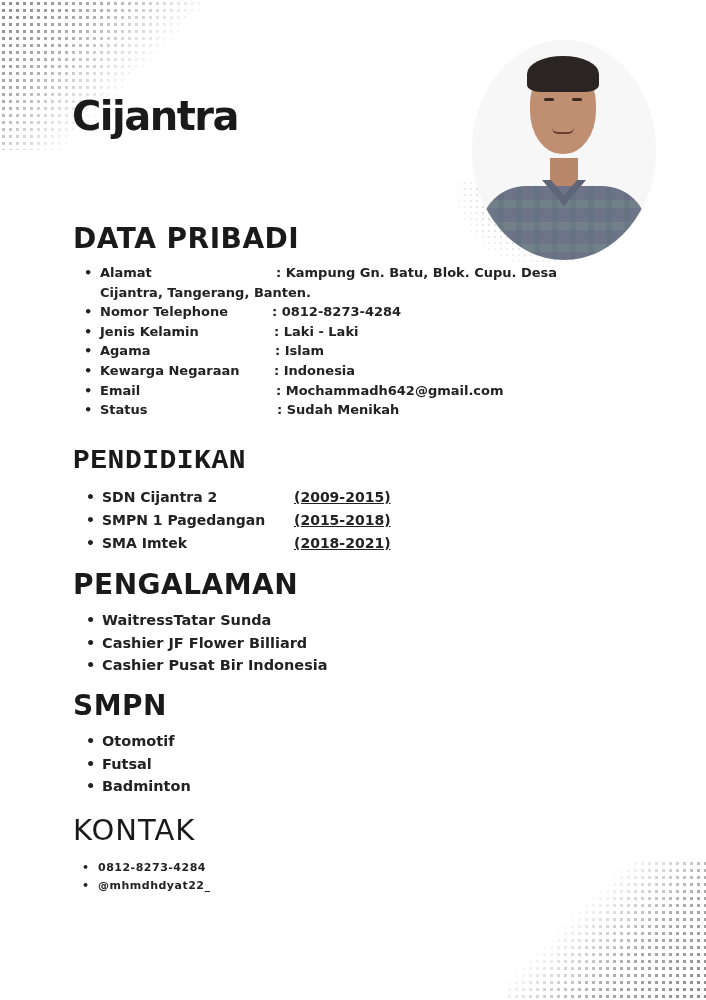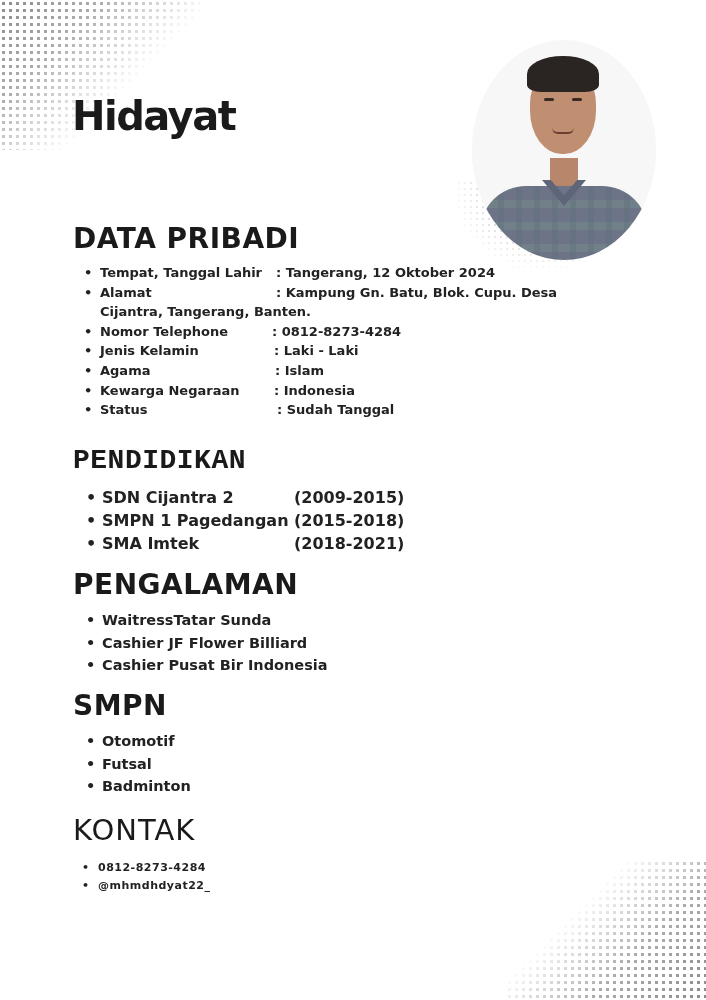--- a/index.html
+++ b/index.html
@@ -85,65 +85,65 @@
     content: "•"; position: absolute; left: 6px; top: 0; font-weight: bold;
   }
 
   .pribadi { left: 78px; top: 263px; width: 500px; }
   .pribadi li { font-size: 13px; line-height: 19.6px; white-space: nowrap; }
   .pribadi .lbl { display: inline-block; width: 176px; }
   .pribadi .val { display: inline; }
   .pribadi .cont { display: block; padding-left: 0; }
 
   .pendidikan { left: 80px; top: 486px; width: 360px; }
-  .pendidikan li { font-size: 16px; line-height: 23px; }
+  .pendidikan li { font-size: 14px; line-height: 23px; text-decoration: underline; }
   .pendidikan .school { display: inline-block; width: 192px; }
 
   .pengalaman { left: 80px; top: 609px; }
   .pengalaman li { font-size: 14.5px; line-height: 22.5px; }
 
   .hobi { left: 80px; top: 730px; }
   .hobi li { font-size: 14.5px; line-height: 22.5px; }
 
   .kontak { left: 76px; top: 859px; }
   .kontak li { font-size: 11px; line-height: 17.5px; color: #3a3a3a; padding-left: 20px; letter-spacing: 0.5px; }
   .kontak li::before { left: 3px; }
 </style>
 </head>
 <body>
 
 <div class="dots-tl"></div>
 <div class="dots-br"></div>
 
 <h1 class="name">
-  <span>Hidayat</span>
+  <span>Cijantra</span>
 </h1>
 
 <div class="dots-photo"></div>
 <div class="photo-wrap" title="Profile photo of Muhamad Hidayat wearing a grey plaid shirt">
   <div class="photo-bg"></div>
   <div class="neck"></div>
   <div class="shirt"></div>
   <div class="collar"></div>
   <div class="head"></div>
   <div class="hair"></div>
   <div class="eye l"></div>
   <div class="eye r"></div>
   <div class="mouth"></div>
 </div>
 
 <h2 class="section-title" style="top:223px;">DATA PRIBADI</h2>
 <ul class="list pribadi">
-  <li><span class="lbl">Tempat, Tanggal Lahir</span><span class="val">: Tangerang, 12 Oktober 2024</span></li>
   <li><span class="lbl">Alamat</span><span class="val">: Kampung Gn. Batu, Blok. Cupu. Desa</span><span class="cont">Cijantra, Tangerang, Banten.</span></li>
   <li><span class="lbl" style="width:172px">Nomor Telephone</span><span class="val">: 0812-8273-4284</span></li>
   <li><span class="lbl" style="width:174px">Jenis Kelamin</span><span class="val">: Laki - Laki</span></li>
   <li><span class="lbl" style="width:175px">Agama</span><span class="val">: Islam</span></li>
   <li><span class="lbl" style="width:174px">Kewarga Negaraan</span><span class="val">: Indonesia</span></li>
-  <li><span class="lbl" style="width:177px">Status</span><span class="val">: Sudah Tanggal</span></li>
+  <li><span class="lbl" style="width:176px">Email</span><span class="val">: Mochammadh642@gmail.com</span></li>
+  <li><span class="lbl" style="width:177px">Status</span><span class="val">: Sudah Menikah</span></li>
 </ul>
 
 <h2 class="section-title" style="top:445px;font-family:Liberation Mono, monospace;">PENDIDIKAN</h2>
 <ul class="list pendidikan">
   <li><span class="school">SDN Cijantra 2</span><span>(2009-2015)</span></li>
   <li><span class="school">SMPN 1 Pagedangan</span><span>(2015-2018)</span></li>
   <li><span class="school">SMA Imtek</span><span>(2018-2021)</span></li>
 </ul>
 
 <h2 class="section-title" style="top:569px;">PENGALAMAN</h2>

